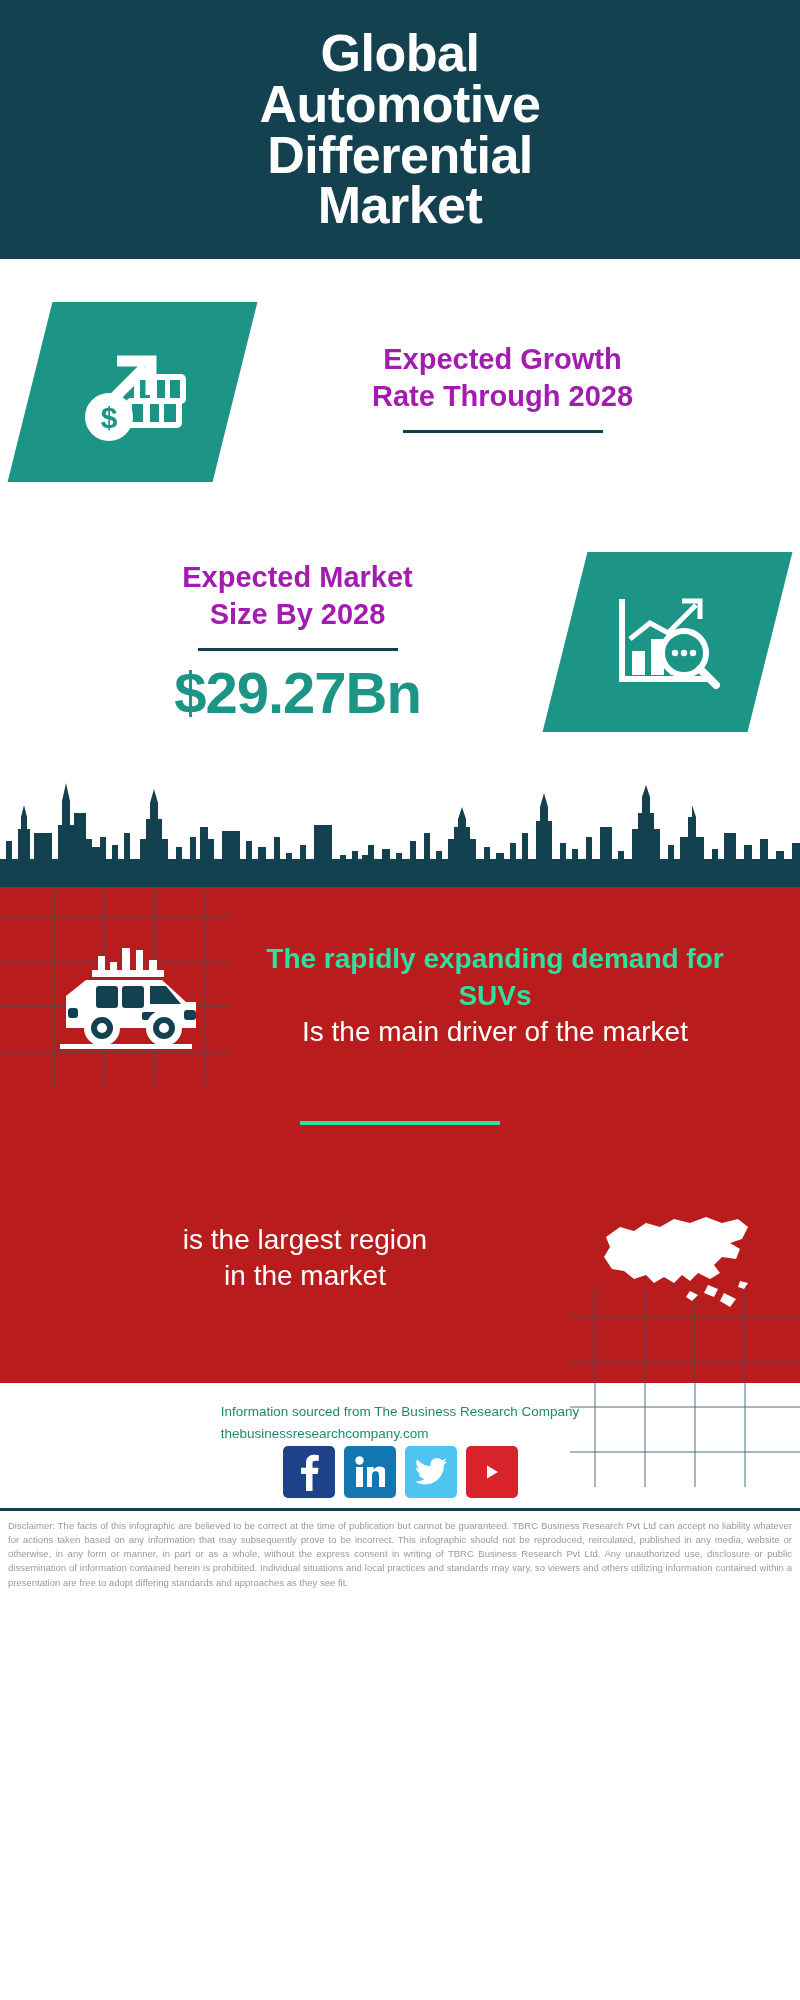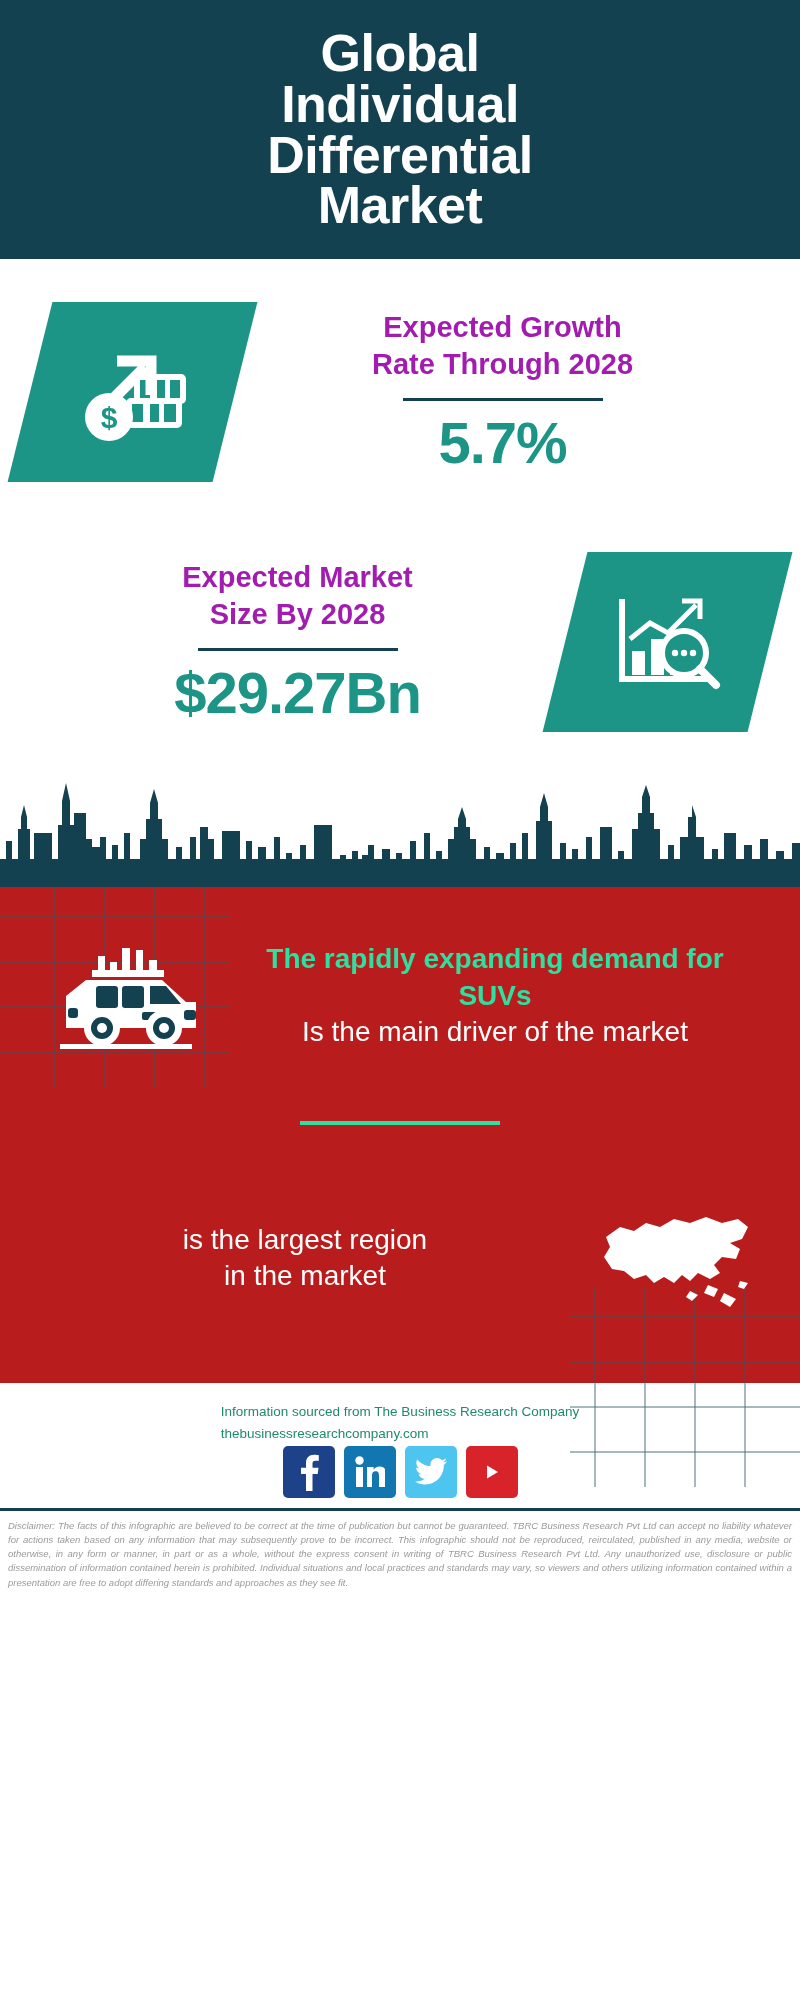--- a/index.html
+++ b/index.html
@@ -168,30 +168,29 @@
   .disclaimer-wrap {
     border-top:3px solid #14414f;
     padding:8px 8px 0 8px;
     background:#fff;
   }
   .disclaimer {
     color:#9a9a9a;
     font-size:9.5px;
     line-height:1.5;
     text-align:justify;
-    font-style:italic;
   }
 </style>
 </head>
 <body>
 
 <div class="header">
   <div class="header-title">
     <div>Global</div>
-    <div>Individual</div>
+    <div>Automotive</div>
     <div>Differential</div>
     <div>Market</div>
   </div>
 </div>
 
 <div class="stats">
 
   <div class="stat-row">
     <div class="badge">
       <svg width="120" height="110" viewBox="0 0 120 110">
@@ -210,21 +209,20 @@
         <circle cx="36" cy="80" r="24" fill="#ffffff"></circle>
         <text x="36" y="91" font-size="30" font-weight="bold" fill="#1c9486" text-anchor="middle" font-family="Liberation Sans, sans-serif">$</text>
       </svg>
     </div>
     <div class="stat-text">
       <div class="stat-label">
         <div>Expected Growth</div>
         <div>Rate Through 2028</div>
       </div>
       <div class="stat-divider"></div>
-      <div class="stat-value">5.7%</div>
     </div>
   </div>
 
   <div class="stat-row reverse">
     <div class="badge">
       <svg width="120" height="110" viewBox="0 0 120 110">
 
         <path d="M14 12 L14 92 L104 92" stroke="#ffffff" stroke-width="6" fill="none"></path>
 
         <rect x="24" y="64" width="13" height="24" fill="#ffffff"></rect>

